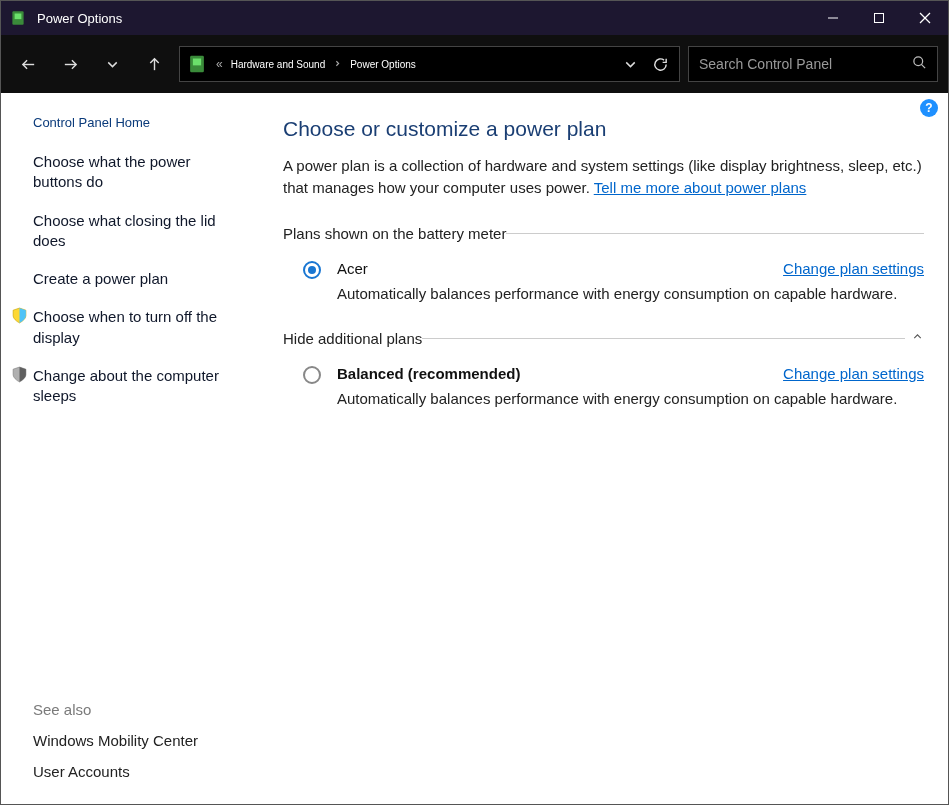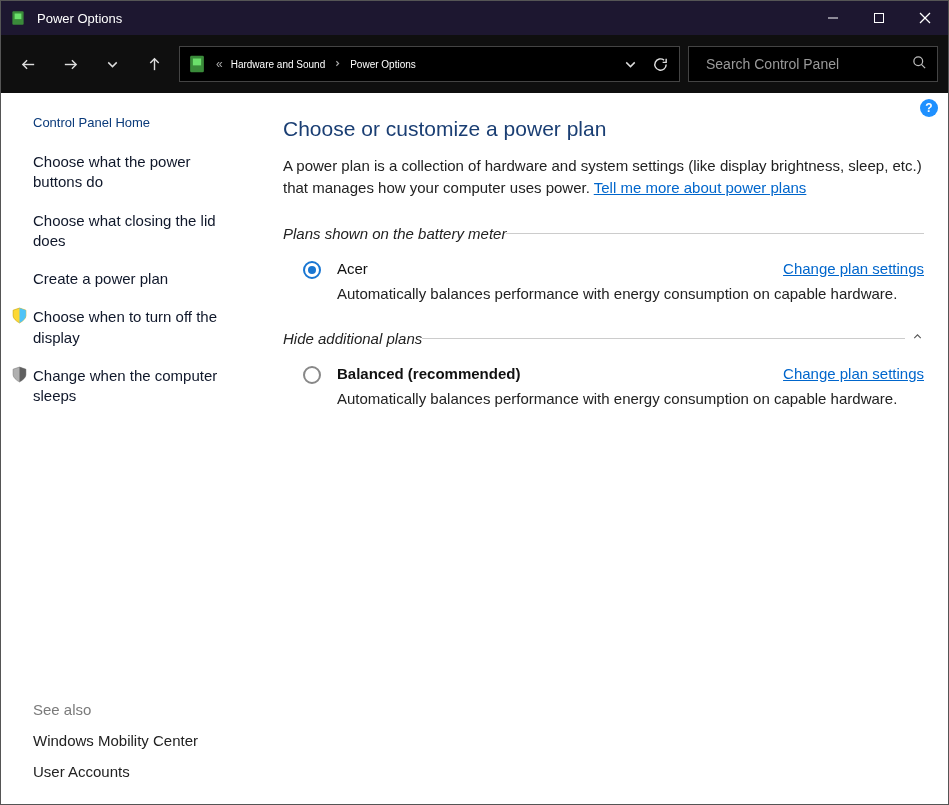--- a/index.html
+++ b/index.html
@@ -17,21 +17,21 @@
   
   .toolbar { height: 58px; background: #0f0f0f; display: flex; align-items: center; padding: 0 10px; gap: 8px; }
   .nav-btn { width: 34px; height: 34px; display: flex; align-items: center; justify-content: center; color: #ddd; }
   .nav-btn svg { width: 17px; height: 17px; }
   .addressbar { flex: 1; height: 36px; background: #000; border: 1px solid #444; display: flex; align-items: center; padding: 0 6px; gap: 4px; }
   .addressbar .addr-icon { width: 22px; height: 22px; display: flex; align-items: center; justify-content: center; }
   .addressbar .sep { color: #aaa; font-size: 12px; margin: 0 4px; }
   .addressbar .crumb { color: #fff; font-size: 10px; white-space: nowrap; }
   .addressbar .spacer { flex: 1; }
   .searchbox { width: 250px; height: 36px; background: #000; border: 1px solid #444; display: flex; align-items: center; padding: 0 10px; }
-  .searchbox input { flex: 1; background: transparent; border: none; outline: none; color: #ddd; font-size: 14px; margin-left: 7px; }
+  .searchbox input { flex: 1; background: transparent; border: none; outline: none; color: #ddd; font-size: 14px; }
   .searchbox input::placeholder { color: #9a9a9a; }
   .searchbox .search-icon { color: #bbb; }
 
   
   .content { flex: 1; display: flex; background: #fff; position: relative; overflow: hidden; }
   .help-badge { position: absolute; top: 6px; right: 10px; width: 18px; height: 18px; border-radius: 50%; background: #1e90ff; color: #fff; font-size: 12px; font-weight: bold; display: flex; align-items: center; justify-content: center; }
 
   .sidebar { width: 258px; padding: 22px 10px 10px 32px; display: flex; flex-direction: column; }
   .sidebar-home { color: #0a3a7a; font-size: 13px; margin-bottom: 22px; }
   .sidebar-items { display: flex; flex-direction: column; gap: 18px; }
@@ -41,21 +41,21 @@
   .sidebar .filler { flex: 1; }
   .see-also-label { color: #7a7a7a; font-size: 15px; margin-bottom: 14px; }
   .see-also-item { color: #222; font-size: 15px; margin-bottom: 14px; }
 
   .main { flex: 1; padding: 24px 24px 10px 24px; }
   .page-title { color: #1a3e73; font-size: 21px; margin-bottom: 14px; }
   .page-desc { color: #222; font-size: 15px; line-height: 1.45; max-width: 640px; }
   .page-desc a { color: #0066cc; text-decoration: underline; }
 
   .section { margin-top: 26px; }
-  .section-header { display: flex; align-items: center; gap: 0; margin-bottom: 18px; font-style: italic; }
+  .section-header { display: flex; align-items: center; gap: 0; margin-bottom: 18px; }
   .section-header .label { color: #222; font-size: 15px; white-space: nowrap; }
   .section-header .rule { flex: 1; height: 1px; background: #ccc; }
   .section-header .chevron { color: #444; margin-left: 6px; }
 
   .plan { display: flex; align-items: flex-start; gap: 16px; padding-left: 20px; margin-bottom: 12px; }
   .radio { width: 18px; height: 18px; border: 2px solid #1976d2; border-radius: 50%; margin-top: 1px; display: flex; align-items: center; justify-content: center; flex-shrink: 0; }
   .radio.unchecked { border-color: #888; }
   .radio .dot { width: 8px; height: 8px; border-radius: 50%; background: #1976d2; }
   .plan-body { flex: 1; }
   .plan-head { display: flex; align-items: baseline; }
@@ -178,21 +178,21 @@
         </span>
         <span>Choose when to turn off the display</span>
       </div>
       <div class="sidebar-item icon-before">
         <span class="side-icon">
           <svg viewBox="0 0 16 16">
               <path d="M8 1 L14 3 V8 C14 12 8 15 8 15 C8 15 2 12 2 8 V3 Z" fill="#b0b0b0" stroke="#808080" stroke-width="0.6"></path>
               <path d="M8 1 L14 3 V8 C14 12 8 15 8 15 V1 Z" fill="#606060"></path>
             </svg>
         </span>
-        <span>Change when the computer sleeps</span>
+        <span>Change about the computer sleeps</span>
       </div>
     </div>
     <div class="filler"></div>
     <div class="see-also-label">See also</div>
     <div class="see-also-item">Windows Mobility Center</div>
     <div class="see-also-item">User Accounts</div>
   </div>
 
   <div class="main">
     <div class="page-title">Choose or customize a power plan</div>

